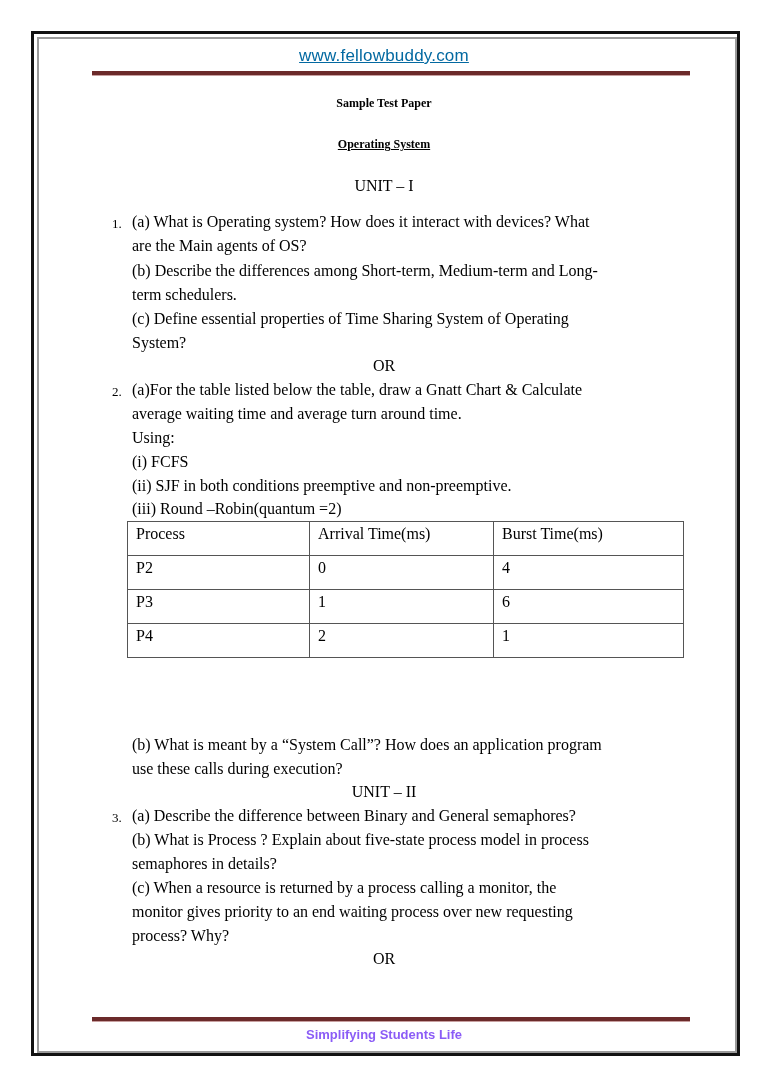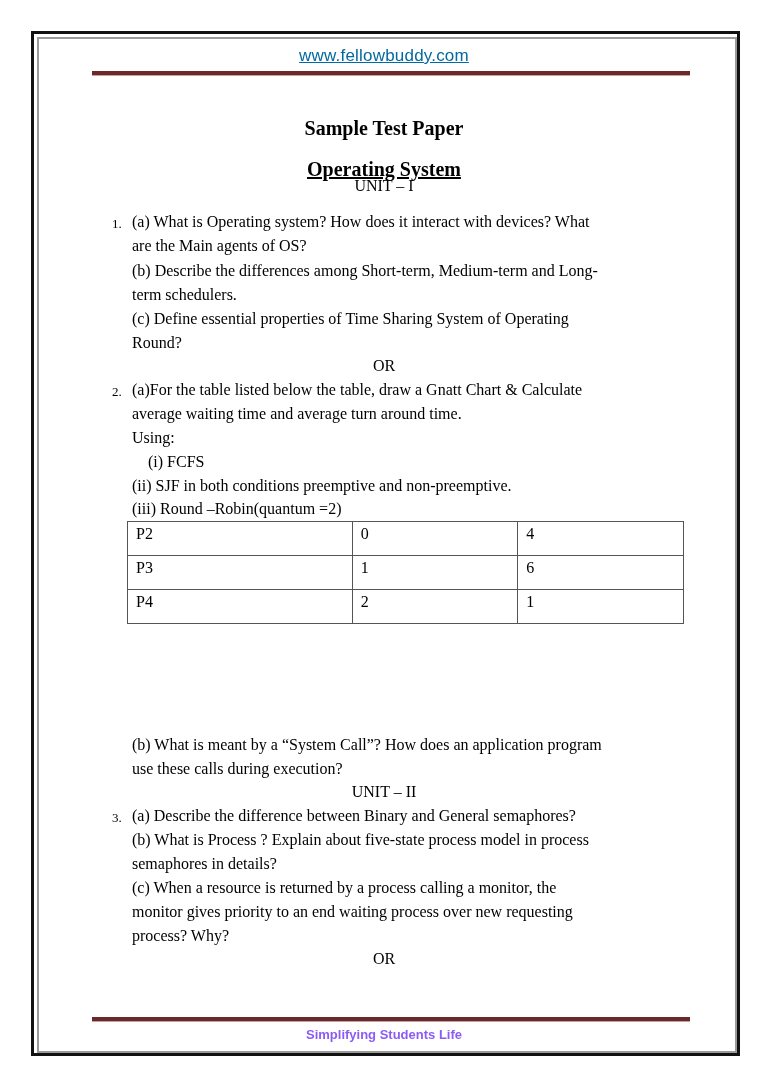--- a/index.html
+++ b/index.html
@@ -10,21 +10,21 @@
   .page-border-inner { position: absolute; left: 3px; top: 3px; right: 0; bottom: 0;
                        border-left: 2px solid #9a9a9a; border-top: 2px solid #9a9a9a;
                        border-right: 2px solid #9a9a9a; border-bottom: 2px solid #9a9a9a; }
   .site-link { position: absolute; left: 0; width: 768px; top: 46px; text-align: center;
                font-size: 17px; color: #0369a1; text-decoration: underline;
                font-family: "Liberation Sans", "DejaVu Sans", sans-serif; letter-spacing: 0.2px; }
   .rule { position: absolute; left: 92px; width: 598px; height: 4px; background: #6b2a2a;
           border-bottom: 1px solid #c8a0a0; }
   .rule.header { top: 71px; }
   .rule.footer { top: 1017px; }
-  .title { position: absolute; left: 0; width: 768px; text-align: center; font-weight: bold; font-size: 20px; margin-top: 21px; }
+  .title { position: absolute; left: 0; width: 768px; text-align: center; font-weight: bold; font-size: 12px; }
   .title.t1 { top: 96px; }
   .title.t2 { top: 137px; text-decoration: underline; }
   .unit { position: absolute; left: 0; width: 768px; text-align: center; font-size: 16px; }
   .content { position: absolute; left: 0; top: 0; width: 768px; }
   .line { position: absolute; left: 132px; font-size: 16px; white-space: nowrap; }
   .qnum { position: absolute; left: 112px; font-size: 13px; }
   .or { position: absolute; left: 0; width: 768px; text-align: center; font-size: 16px; }
   table.proc { position: absolute; left: 127px; top: 521px; width: 557px; border-collapse: collapse; font-size: 16px; }
   table.proc td { border: 1px solid #555; vertical-align: top; padding: 3px 8px 0 8px; height: 34px; box-sizing: border-box; }
   table.proc td.c1 { width: 182px; }
@@ -48,35 +48,40 @@
 
 <div class="content">
 
   <div>
     <span class="qnum" style="top:216px;">1.</span>
     <div class="line" style="top:213px;">(a) What is Operating system? How does it interact with devices? What</div>
     <div class="line" style="top:237px;">are the Main agents of OS?</div>
     <div class="line" style="top:262px;">(b) Describe the differences among Short-term, Medium-term and Long-</div>
     <div class="line" style="top:286px;">term schedulers.</div>
     <div class="line" style="top:310px;">(c) Define essential properties of Time Sharing System of Operating</div>
-    <div class="line" style="top:334px;">Round?</div>
+    <div class="line" style="top:334px;">System?</div>
   </div>
   <div class="or" style="top:357px;">OR</div>
 
   <div>
     <span class="qnum" style="top:384px;">2.</span>
     <div class="line" style="top:381px;">(a)For the table listed below the table, draw a Gnatt Chart &amp; Calculate</div>
     <div class="line" style="top:405px;">average waiting time and average turn around time.</div>
     <div class="line" style="top:429px;">Using:</div>
-    <div class="line" style="top:453px;margin-left:16px;">(i) FCFS</div>
+    <div class="line" style="top:453px;">(i) FCFS</div>
     <div class="line" style="top:477px;">(ii) SJF in both conditions preemptive and non-preemptive.</div>
     <div class="line" style="top:500px;">(iii) Round –Robin(quantum =2)</div>
 
     <table class="proc">
       <tbody>
+          <tr>
+        <td class="c1">Process</td>
+        <td class="c2">Arrival Time(ms)</td>
+        <td>Burst Time(ms)</td>
+      </tr>
       <tr>
         <td>P2</td>
         <td>0</td>
         <td>4</td>
       </tr>
       <tr>
         <td>P3</td>
         <td>1</td>
         <td>6</td>
       </tr>

